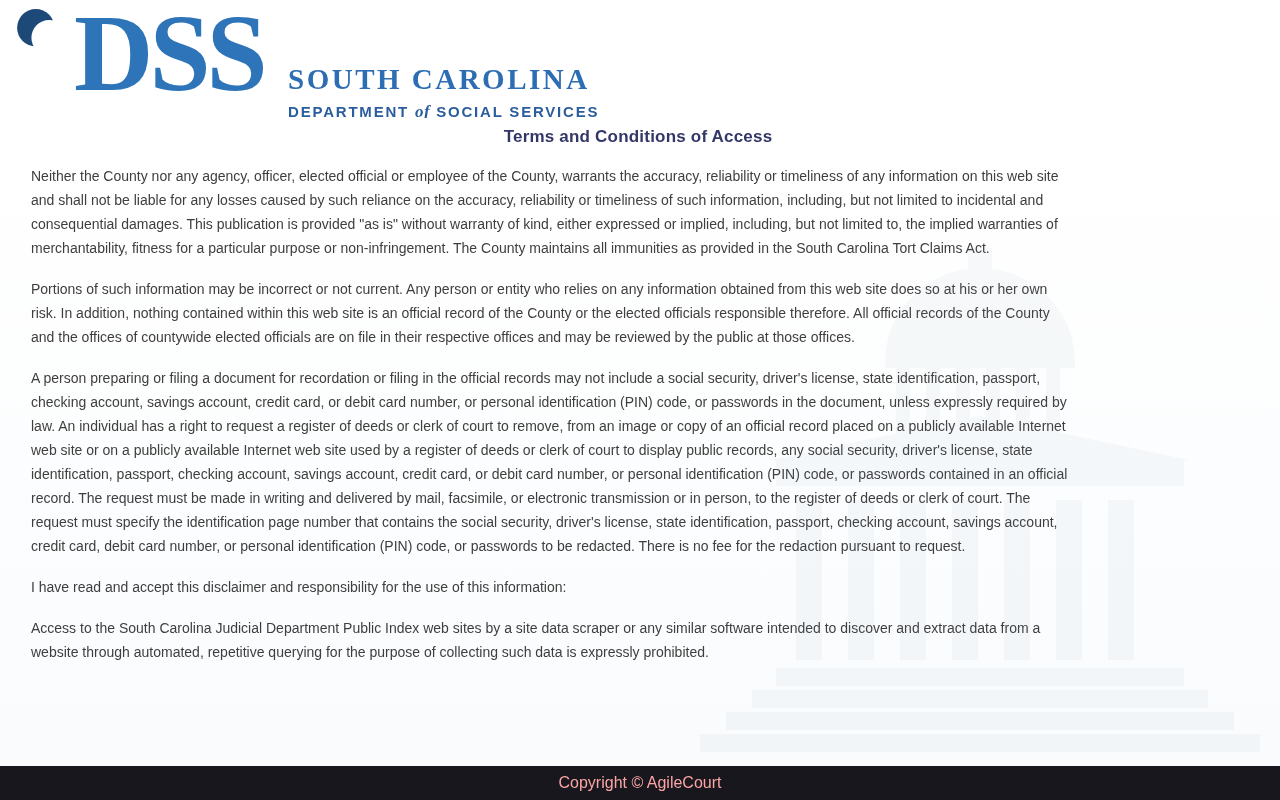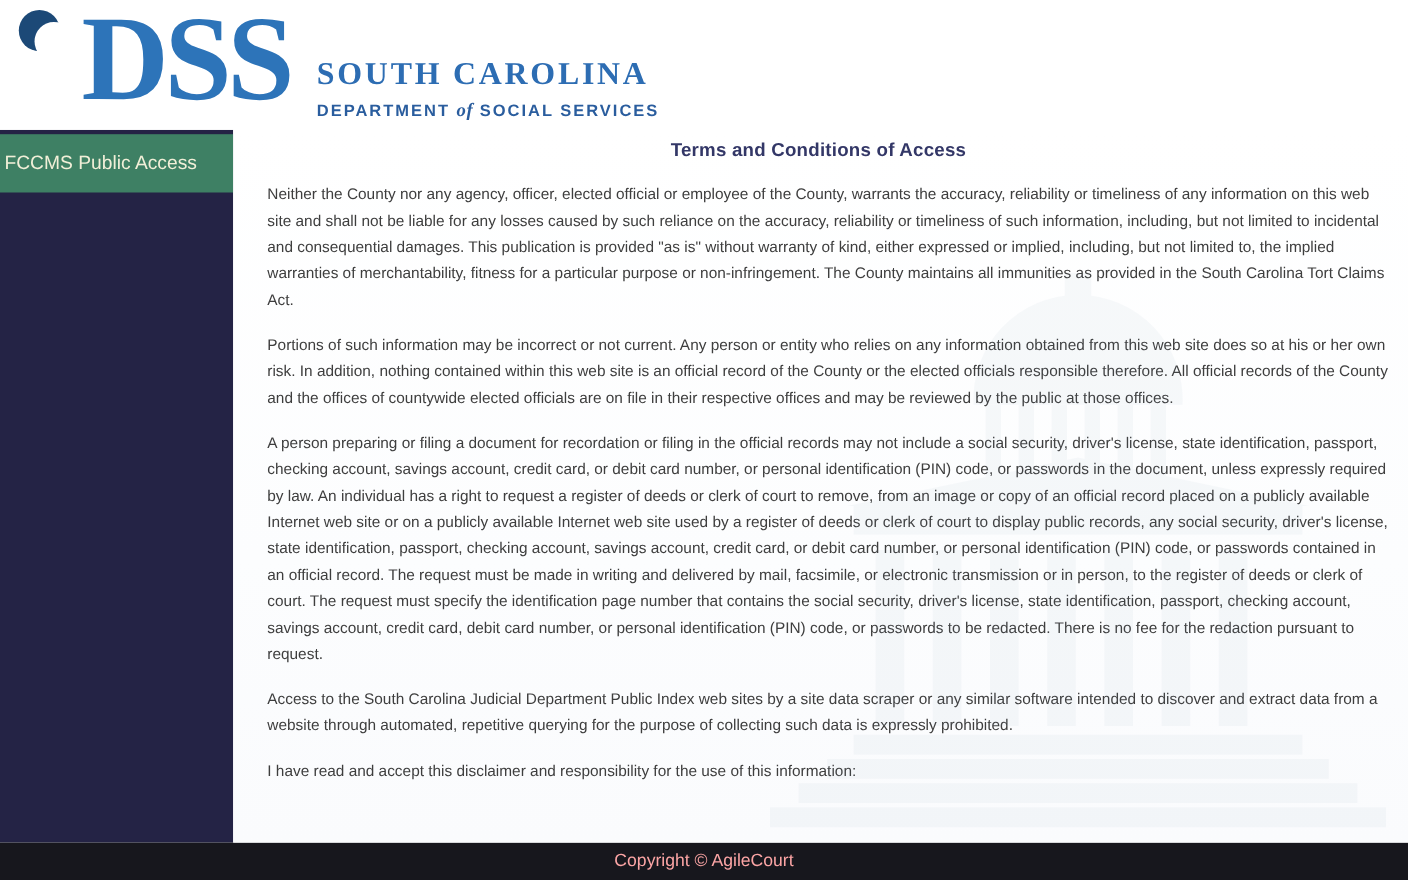--- a/index.html
+++ b/index.html
@@ -28,20 +28,21 @@
     letter-spacing: -4px;
     color: #2d74b9;
   }
   .org-block { position: absolute; left: 288px; top: 51px; }
   .org-line1 {
     font-family: "Liberation Serif", serif;
     font-weight: bold;
     font-size: 29px; line-height: 32px;
     letter-spacing: 2.5px;
     color: #2d6db3;
+    margin-top: 12px;
   }
   .org-line2 {
     margin-top: 8px;
     font-family: "Liberation Sans", sans-serif;
     font-weight: bold;
     font-size: 15px; line-height: 18px;
     letter-spacing: 1.8px;
     color: #2a5d9e;
     white-space: nowrap;
   }
@@ -133,25 +134,20 @@
           <span>DEPARTMENT</span>
           <span class="of-word">of</span>
           <span>SOCIAL SERVICES</span>
         </div>
       </div>
     </div>
   </header>
 
   <div class="body-row">
 
-    <aside class="sidebar">
-      <div class="sidebar-band">
-        <span>FCCMS Public Access</span>
-      </div>
-    </aside>
 
     <main class="content">
       <svg class="watermark" viewBox="0 0 640 540">
         <g fill="#7f9ab5">
           <rect x="308" y="10" width="24" height="30"></rect>
           <path d="M320 30 a95 95 0 0 1 95 100 h-190 a95 95 0 0 1 95 -100 z"></path>
           <rect x="236" y="130" width="14" height="70"></rect>
           <rect x="266" y="130" width="14" height="70"></rect>
           <rect x="296" y="130" width="14" height="70"></rect>
           <rect x="326" y="130" width="14" height="70"></rect>
@@ -171,22 +167,22 @@
           <rect x="66" y="474" width="508" height="18"></rect>
           <rect x="40" y="496" width="560" height="18"></rect>
         </g>
       </svg>
 
       <h1>Terms and Conditions of Access</h1>
       <div class="terms-text">
           <p>Neither the County nor any agency, officer, elected official or employee of the County, warrants the accuracy, reliability or timeliness of any information on this web site and shall not be liable for any losses caused by such reliance on the accuracy, reliability or timeliness of such information, including, but not limited to incidental and consequential damages. This publication is provided "as is" without warranty of kind, either expressed or implied, including, but not limited to, the implied warranties of merchantability, fitness for a particular purpose or non-infringement. The County maintains all immunities as provided in the South Carolina Tort Claims Act.</p>
           <p>Portions of such information may be incorrect or not current. Any person or entity who relies on any information obtained from this web site does so at his or her own risk. In addition, nothing contained within this web site is an official record of the County or the elected officials responsible therefore. All official records of the County and the offices of countywide elected officials are on file in their respective offices and may be reviewed by the public at those offices.</p>
           <p>A person preparing or filing a document for recordation or filing in the official records may not include a social security, driver's license, state identification, passport, checking account, savings account, credit card, or debit card number, or personal identification (PIN) code, or passwords in the document, unless expressly required by law. An individual has a right to request a register of deeds or clerk of court to remove, from an image or copy of an official record placed on a publicly available Internet web site or on a publicly available Internet web site used by a register of deeds or clerk of court to display public records, any social security, driver's license, state identification, passport, checking account, savings account, credit card, or debit card number, or personal identification (PIN) code, or passwords contained in an official record. The request must be made in writing and delivered by mail, facsimile, or electronic transmission or in person, to the register of deeds or clerk of court. The request must specify the identification page number that contains the social security, driver's license, state identification, passport, checking account, savings account, credit card, debit card number, or personal identification (PIN) code, or passwords to be redacted. There is no fee for the redaction pursuant to request.</p>
+          <p>I have read and accept this disclaimer and responsibility for the use of this information:</p>
           <p>Access to the South Carolina Judicial Department Public Index web sites by a site data scraper or any similar software intended to discover and extract data from a website through automated, repetitive querying for the purpose of collecting such data is expressly prohibited.</p>
-          <p>I have read and accept this disclaimer and responsibility for the use of this information:</p>
         </div>
     </main>
 
   </div>
 
   <footer class="site-footer">
     <span>Copyright © AgileCourt</span>
   </footer>
 
 </div>

